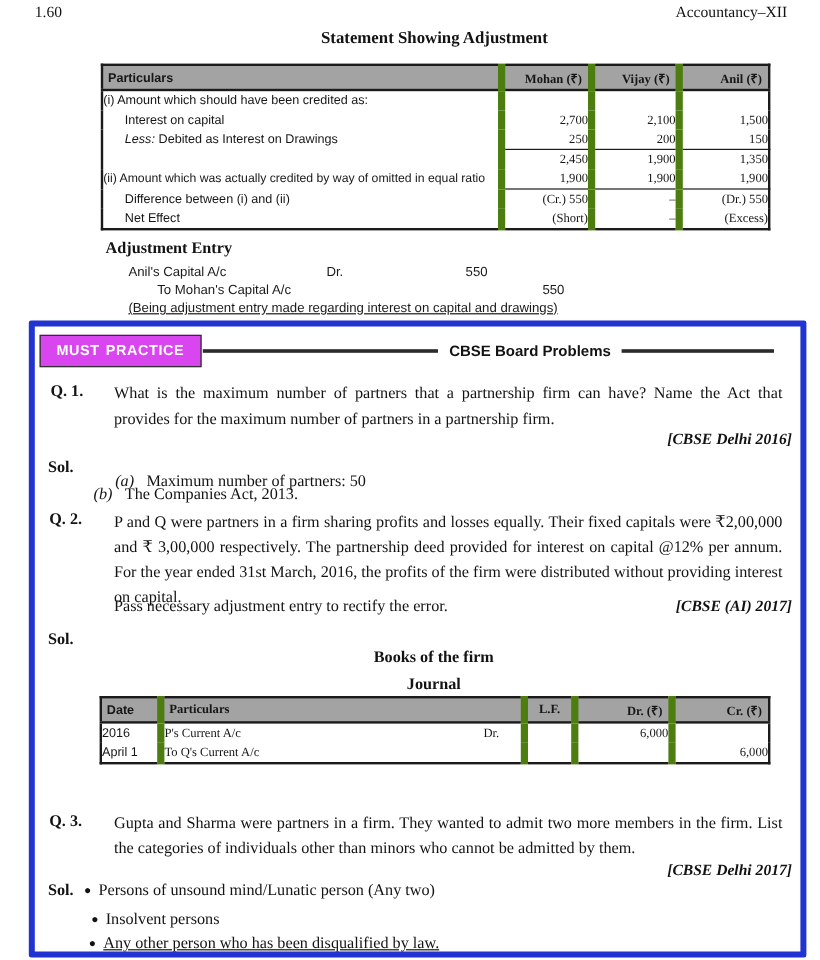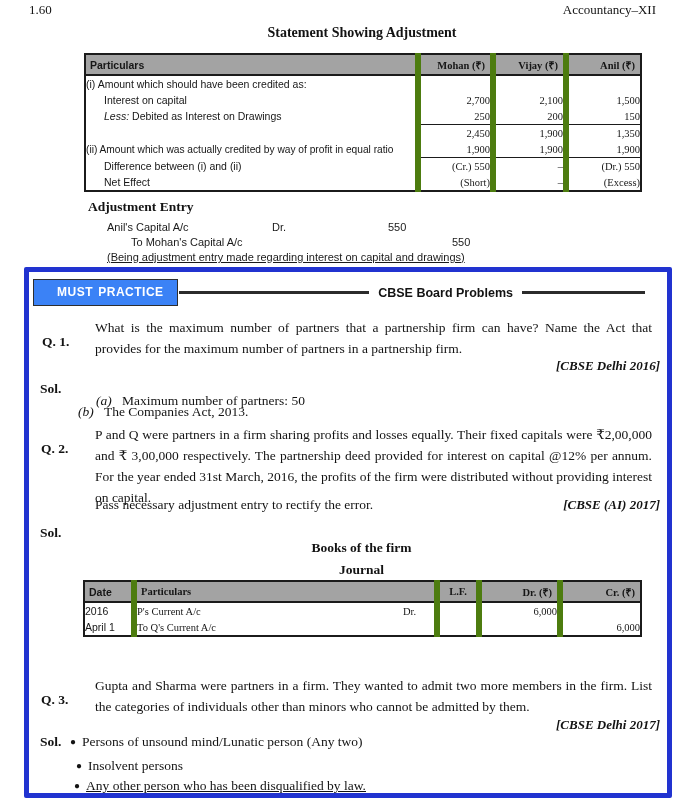--- a/index.html
+++ b/index.html
@@ -41,31 +41,31 @@
   .ae-acct2{left:131px;top:236px;}
   .ae-amt2{left:452px;top:236px;}
   .ae-note{left:107px;top:251px;text-decoration:underline;}
 
   
   .pbox{left:24px;top:267px;width:648px;height:531px;box-sizing:border-box;
         border:5px solid #2133d0;border-radius:2px;background:#fff;}
   .pbox .abs{position:absolute;}
 
   .pb-row{left:4px;top:7px;width:612px;height:27px;display:flex;align-items:center;}
-  .badge{background:#3b82f6;color:#fff;border:1px solid #2e2e2e;
+  .badge{background:#d946ef;color:#fff;border:1px solid #2e2e2e;
          font-family:"Liberation Sans","DejaVu Sans",sans-serif;font-weight:bold;
          font-variant:small-caps;text-transform:lowercase;font-size:17px;letter-spacing:.5px;
-         padding:1px 13px 3px 23px;line-height:1.2;}
+         padding:1px 13px 3px 13px;line-height:1.2;}
   .rule{height:2.5px;background:#2b2b2b;}
   .r1{flex:1.55;margin-left:1px;}
   .r2{flex:1;}
   .banner{font-family:"Liberation Sans","DejaVu Sans",sans-serif;font-weight:bold;font-size:12.5px;
           margin:0 9px;white-space:nowrap;}
 
-  .q-label{font-weight:bold;font-size:13.5px;margin-top:16px;}
+  .q-label{font-weight:bold;font-size:13.5px;}
   .q-text{font-size:13.5px;line-height:21px;text-align:justify;width:557px;left:66px;}
   .cite{font-weight:bold;font-style:italic;font-size:13px;}
   .sol-label{font-weight:bold;font-size:13.5px;}
   .sol-item{font-size:13.5px;}
   .marker{font-style:italic;display:inline-block;width:26px;}
 
   .q1-label{left:13px;top:46px;} .q1-text{top:45px;} .q1-cite{right:7px;top:86px;}
   .sol1-label{left:11px;top:109px;}
   .sol1-item1{left:67px;top:109px;margin-top:12px;} .sol1-item2{left:49px;top:132px;}
   .q2-label{left:12px;top:153px;} .q2-text{top:152px;}
@@ -133,21 +133,21 @@
         <td class="val">200</td>
         <td class="val">150</td>
       </tr>
       <tr>
         <td class="lbl"></td>
         <td class="val">2,450</td>
         <td class="val">1,900</td>
         <td class="val">1,350</td>
       </tr>
       <tr class="sum">
-        <td class="lbl" style="font-size:10.2px">(ii) Amount which was actually credited by way of profit in equal ratio</td>
+        <td class="lbl" style="font-size:10.2px">(ii) Amount which was actually credited by way of omitted in equal ratio</td>
         <td class="val">1,900</td>
         <td class="val">1,900</td>
         <td class="val">1,900</td>
       </tr>
       <tr>
         <td class="lbl ind">Difference between (i) and (ii)</td>
         <td class="val">(Cr.) 550</td>
         <td class="val">–</td>
         <td class="val">(Dr.) 550</td>
       </tr>

